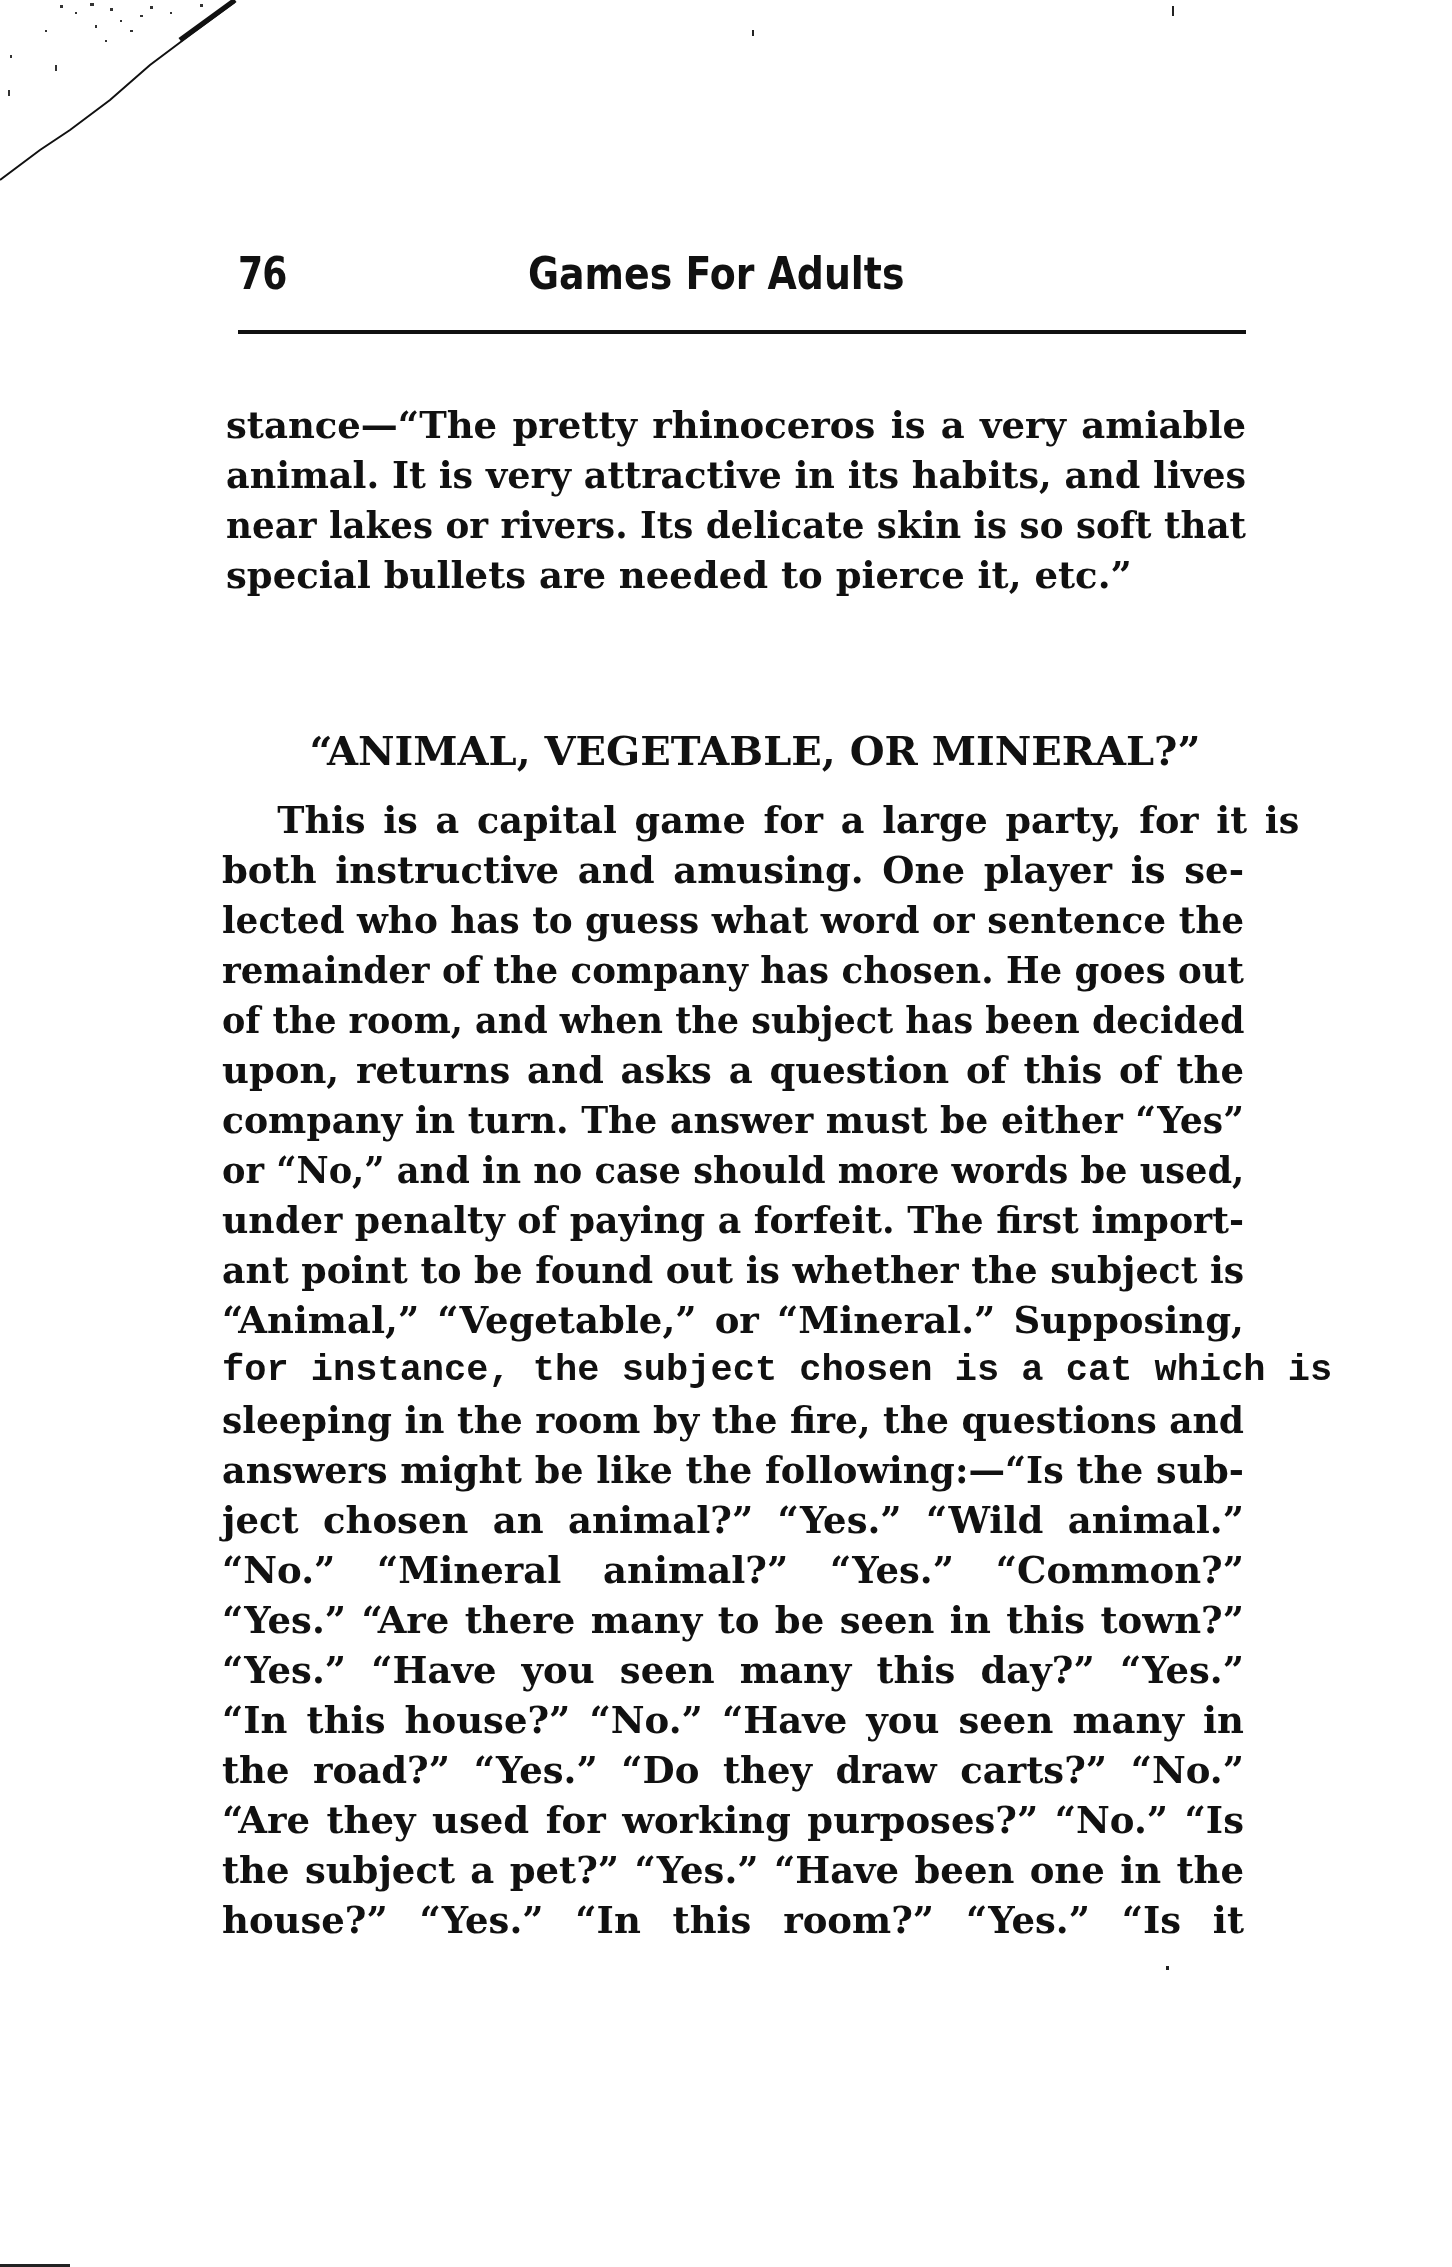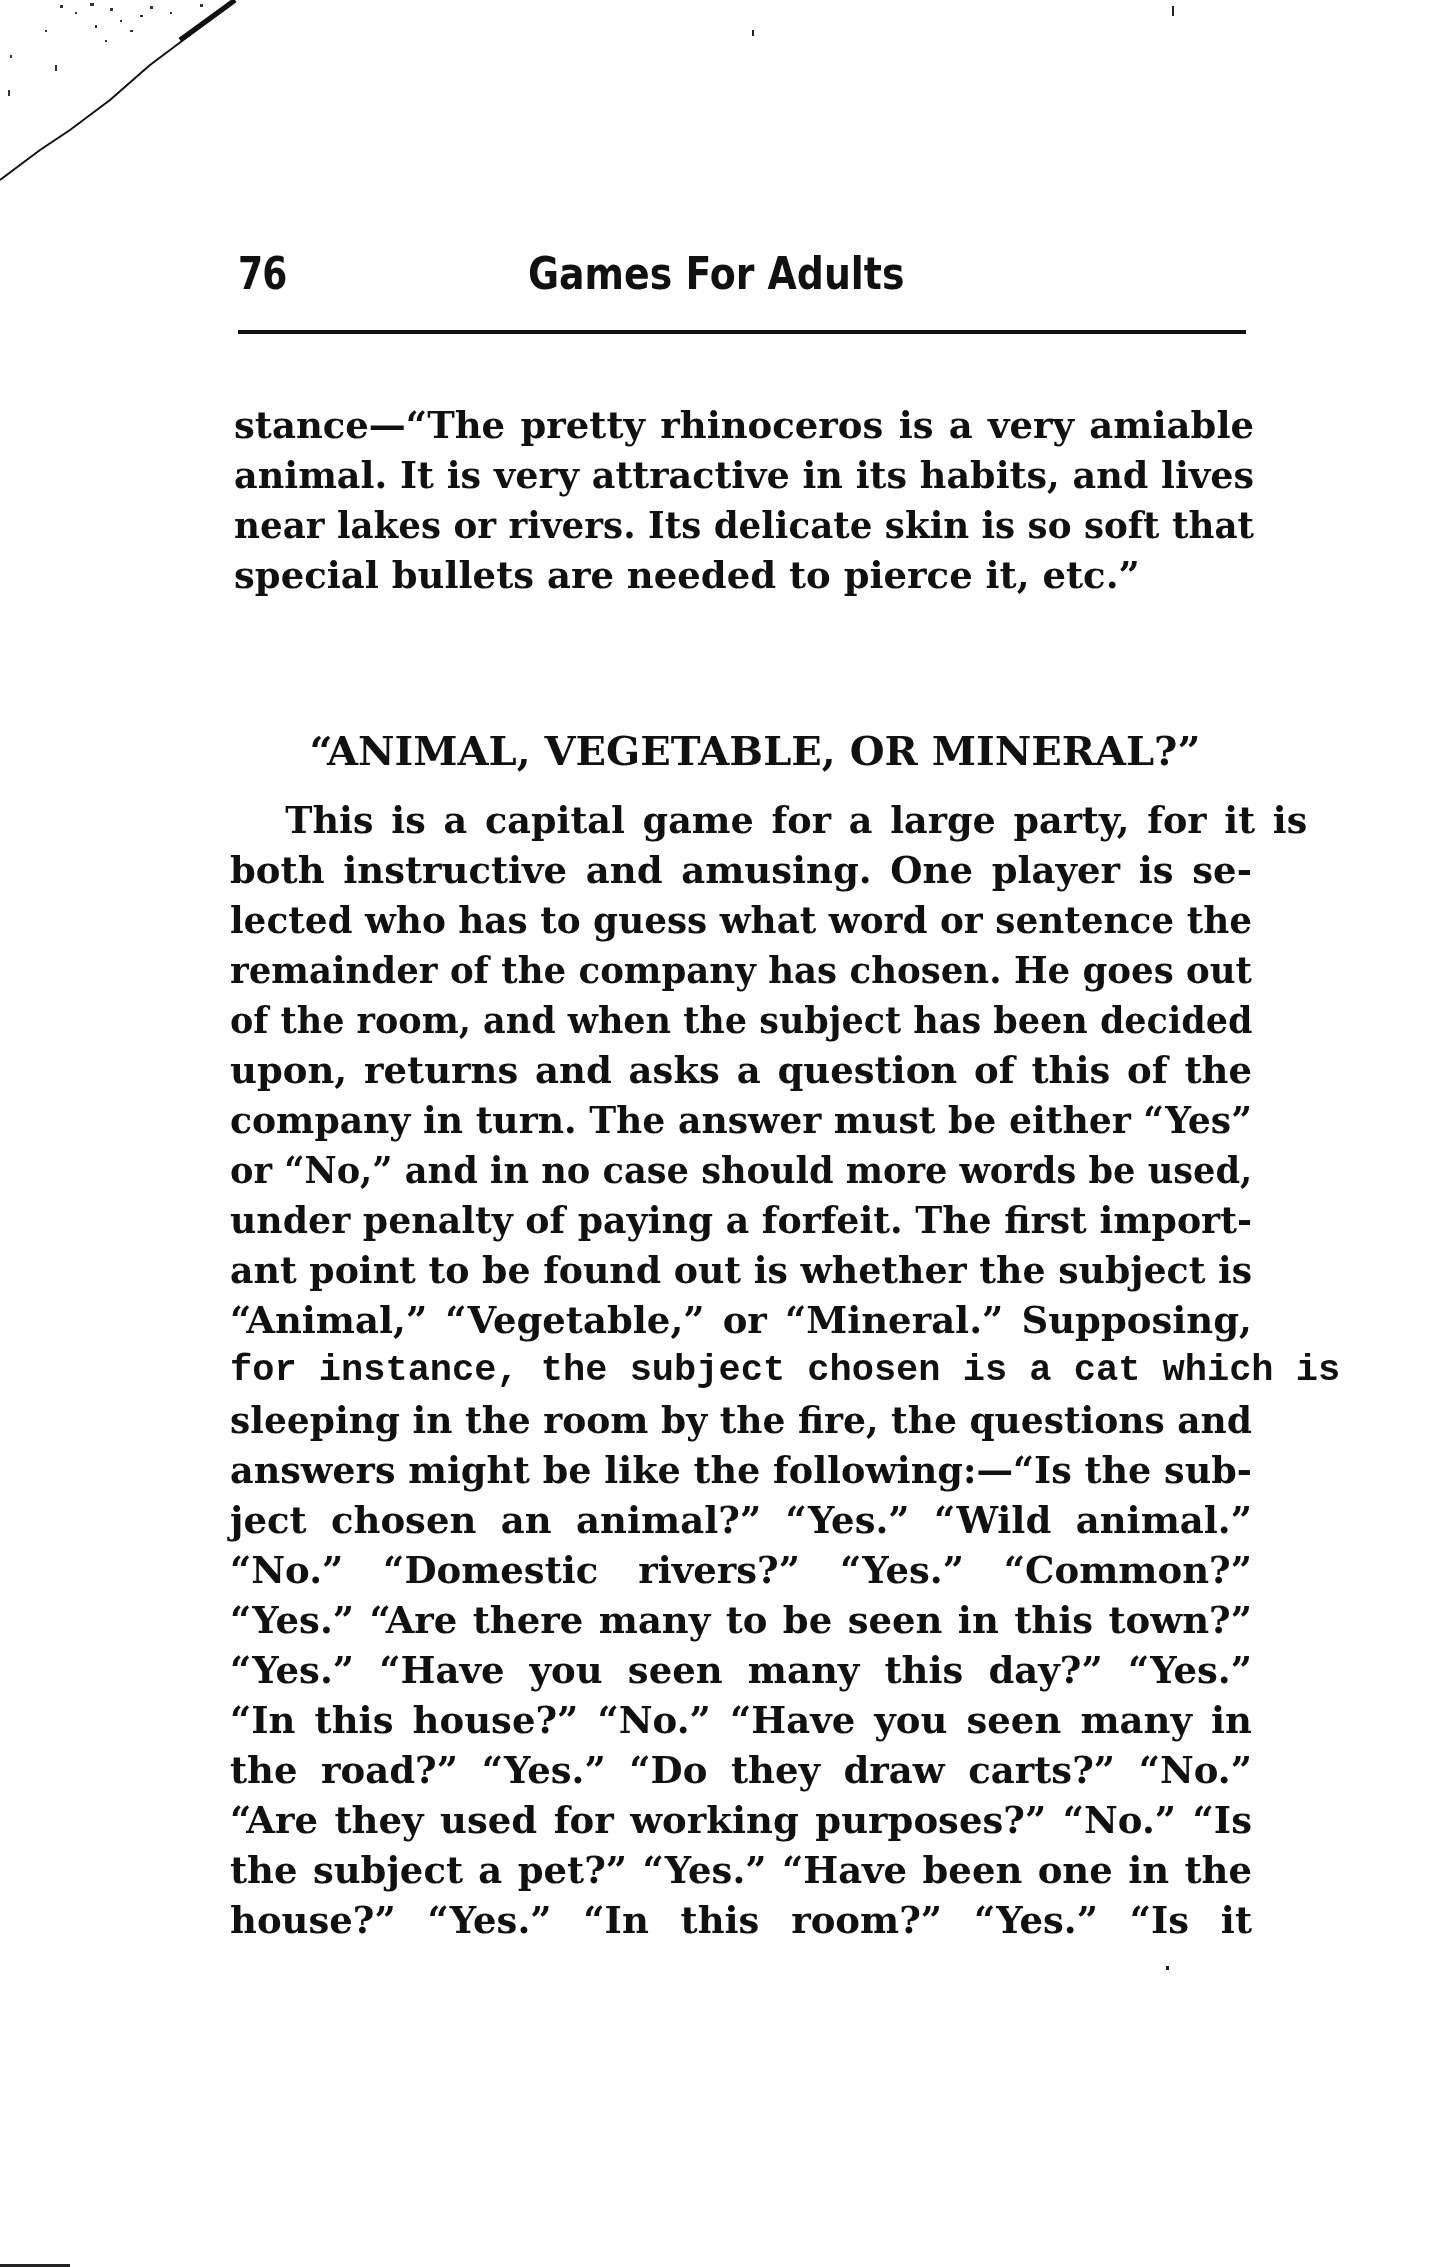--- a/index.html
+++ b/index.html
@@ -29,21 +29,20 @@
     white-space: nowrap;
   }
   .header-rule {
     position: absolute; left: 238px; top: 330px; width: 1008px; height: 4px;
     background: #111111;
   }
   .text-block {
     position: absolute; left: 226px; width: 1020px;
     font-size: 37px; line-height: 50px; font-weight: bold;
     text-align: justify;
-    margin-left: 8px;
   }
   .text-block .line {
     display: block; white-space: nowrap; text-align-last: justify;
     text-align: justify; height: 50px;
   }
   .text-block .line.last { text-align-last: left; }
   .p1 { top: 400px; }
   .heading {
     position: absolute; left: 290px; top: 695px; width: 930px;
     font-size: 40px; font-weight: bold; text-align: center; white-space: nowrap; margin-top: 32px;
@@ -104,21 +103,21 @@
   <span class="line" style="display: block; width: auto;">upon, returns and asks a question of this of the</span>
   <span class="line" style="display: block; width: 1046px; transform-origin: left top; transform: scaleX(0.977055);">company in turn.  The answer must be either “Yes”</span>
   <span class="line" style="display: block; width: 1075px; transform-origin: left top; transform: scaleX(0.950698);">or “No,” and in no case should more words be used,</span>
   <span class="line" style="display: block; width: 1043px; transform-origin: left top; transform: scaleX(0.979866);">under penalty of paying a forfeit.  The first import-</span>
   <span class="line" style="display: block; width: 1042px; transform-origin: left top; transform: scaleX(0.980806);">ant point to be found out is whether the subject is</span>
   <span class="line" style="display: block; width: auto;">“Animal,” “Vegetable,” or “Mineral.”  Supposing,</span>
   <span class="line" style="display: block; width: auto; font-family: Liberation Mono, monospace;">for instance, the subject chosen is a cat which is</span>
   <span class="line" style="display: block; width: 1050px; transform-origin: left top; transform: scaleX(0.973333);">sleeping in the room by the fire, the questions and</span>
   <span class="line" style="display: block; width: 1034px; transform-origin: left top; transform: scaleX(0.988395);">answers might be like the following:—“Is the sub-</span>
   <span class="line" style="display: block; width: auto;">ject chosen an animal?” “Yes.” “Wild animal.”</span>
-  <span class="line" style="display: block; width: auto;">“No.” “Domestic rivers?” “Yes.” “Common?”</span>
+  <span class="line" style="display: block; width: auto;">“No.” “Mineral animal?” “Yes.” “Common?”</span>
   <span class="line" style="display: block; width: auto;">“Yes.” “Are there many to be seen in this town?”</span>
   <span class="line" style="display: block; width: auto;">“Yes.” “Have you seen many this day?” “Yes.”</span>
   <span class="line" style="display: block; width: auto;">“In this house?” “No.” “Have you seen many in</span>
   <span class="line" style="display: block; width: auto;">the road?” “Yes.” “Do they draw carts?” “No.”</span>
   <span class="line" style="display: block; width: auto;">“Are they used for working purposes?” “No.” “Is</span>
   <span class="line" style="display: block; width: auto;">the subject a pet?” “Yes.” “Have been one in the</span>
   <span class="line" style="display: block; width: auto;">house?” “Yes.” “In this room?” “Yes.” “Is it</span>
 </div>
 
 <div class="stray-mark" style="left:1166px;top:1966px;width:3px;height:4px;"></div>

